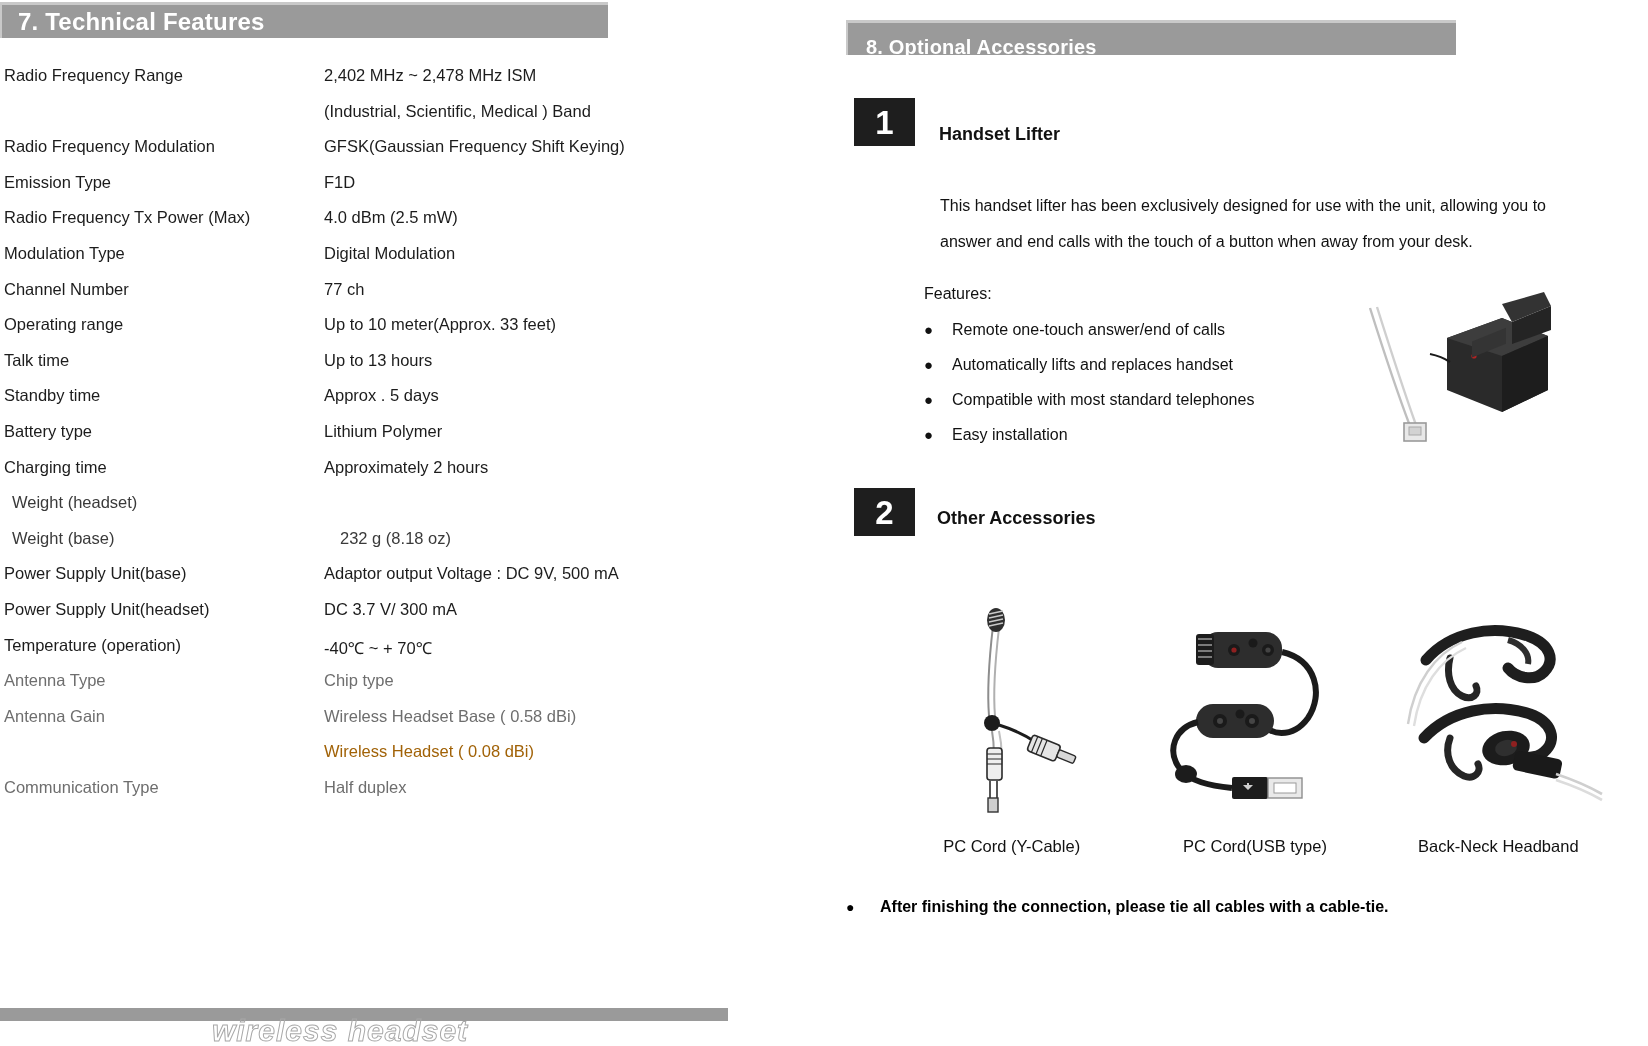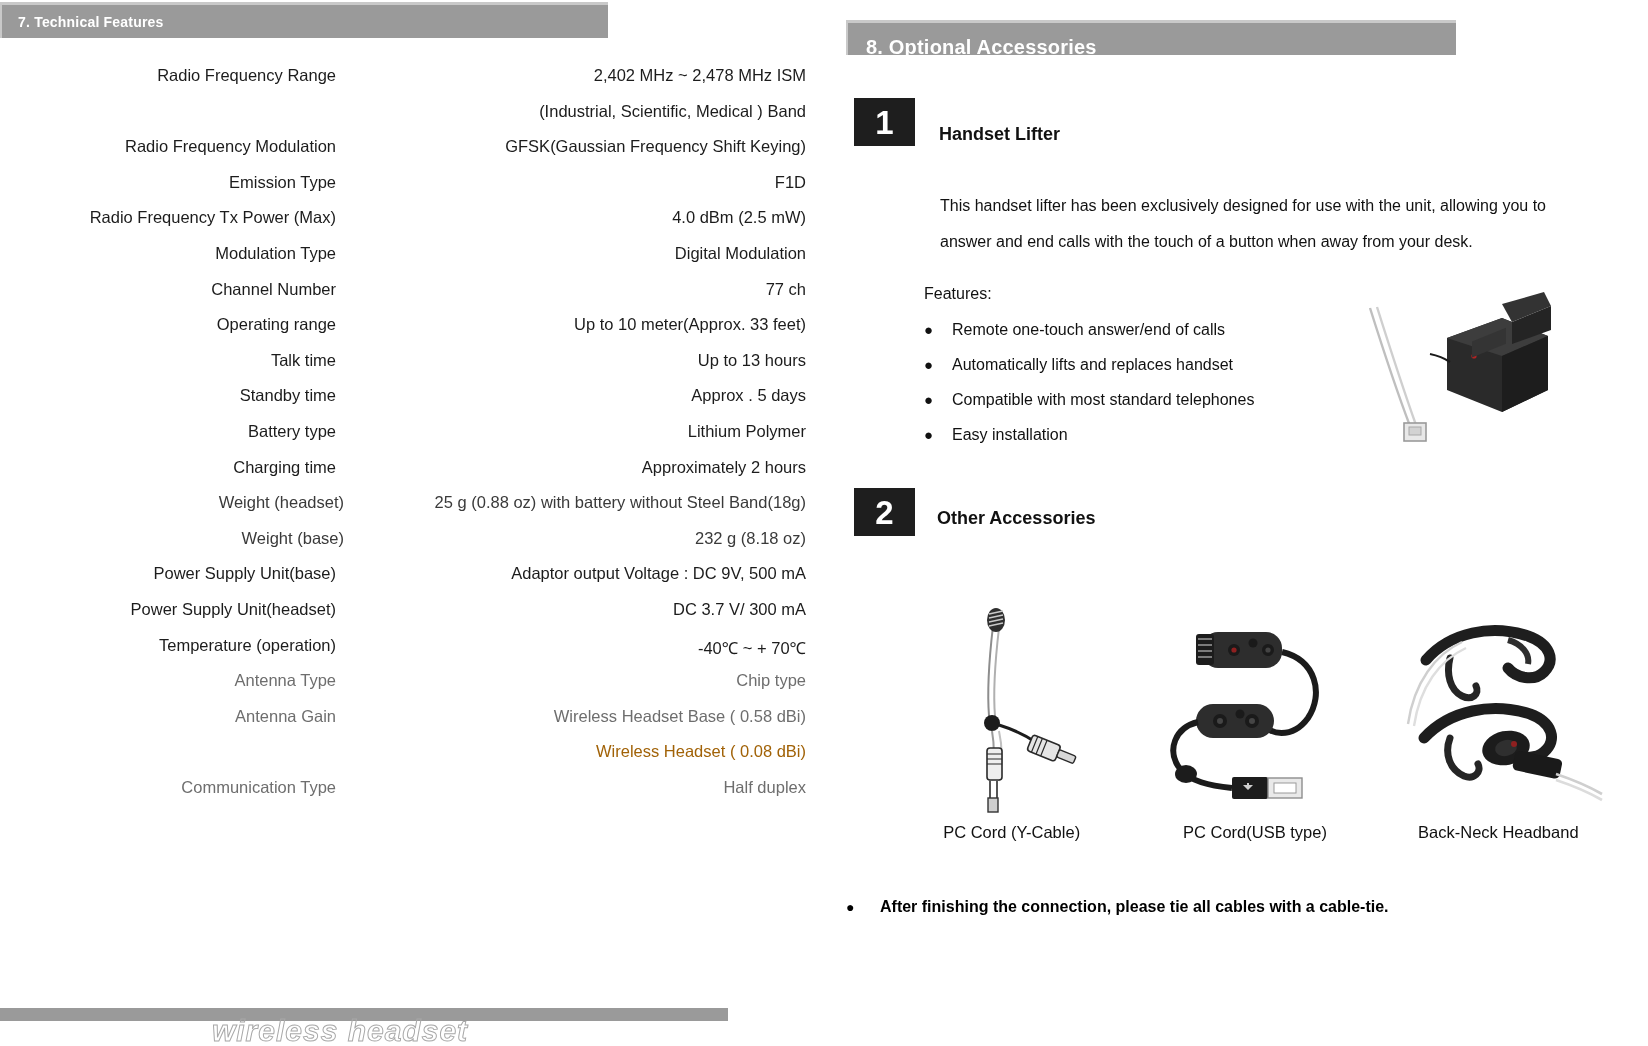--- a/index.html
+++ b/index.html
@@ -33,31 +33,30 @@
     box-sizing: border-box;
     display: flex;
     align-items: center;
   }
   .section-bar .section-title {
     color: #ffffff;
     font-weight: bold;
     letter-spacing: 0.2px;
   }
   #bar-left  { left: 0;  top: 2px;  width: 608px; height: 36px; }
-  #bar-left .section-title  { font-size: 14px; padding-left: 16px; }
+  #bar-left .section-title  { font-size: 24px; padding-left: 16px; }
   #bar-right { left: 14px; top: 20px; width: 610px; height: 35px; }
   #bar-right .section-title { font-size: 20px; padding-left: 18px; margin-top: 17px; }
 
   
   .spec-table {
     position: absolute;
-    left: 16px;
+    left: 4px;
     top: 66px;
     width: 790px;
-    text-align: right;
   }
   .spec-row {
     display: flex;
     align-items: flex-start;
     height: 35.6px;
     font-size: 16.5px;
   }
   .spec-label {
     width: 320px;
     flex: 0 0 320px;
@@ -169,20 +168,21 @@
   .gal-img {
     height: 225px;
     width: 100%;
     display: flex;
     align-items: center;
     justify-content: center;
   }
   .gal-caption {
     font-size: 16.5px;
     color: #111;
+    margin-top: 14px;
     white-space: nowrap;
   }
 
   
   .bottom-note {
     position: absolute;
     left: 14px;
     top: 898px;
     display: flex;
     align-items: baseline;
@@ -278,21 +278,20 @@
       <div class="spec-row">
         <div class="spec-label tone-dark">Battery type</div>
         <div class="spec-value tone-dark">Lithium Polymer</div>
       </div>
       <div class="spec-row">
         <div class="spec-label tone-dark">Charging time</div>
         <div class="spec-value tone-dark">Approximately 2 hours</div>
       </div>
       <div class="spec-row">
         <div class="spec-label tone-mid">Weight (headset)</div>
-        <div class="spec-value tone-mid">25 g (0.88 oz) with battery without Steel Band(18g)</div>
       </div>
       <div class="spec-row">
         <div class="spec-label tone-mid">Weight (base)</div>
         <div class="spec-value tone-mid">232 g (8.18 oz)</div>
       </div>
       <div class="spec-row">
         <div class="spec-label tone-dark">Power Supply Unit(base)</div>
         <div class="spec-value tone-dark">Adaptor output Voltage : DC 9V, 500 mA</div>
       </div>
       <div class="spec-row">

